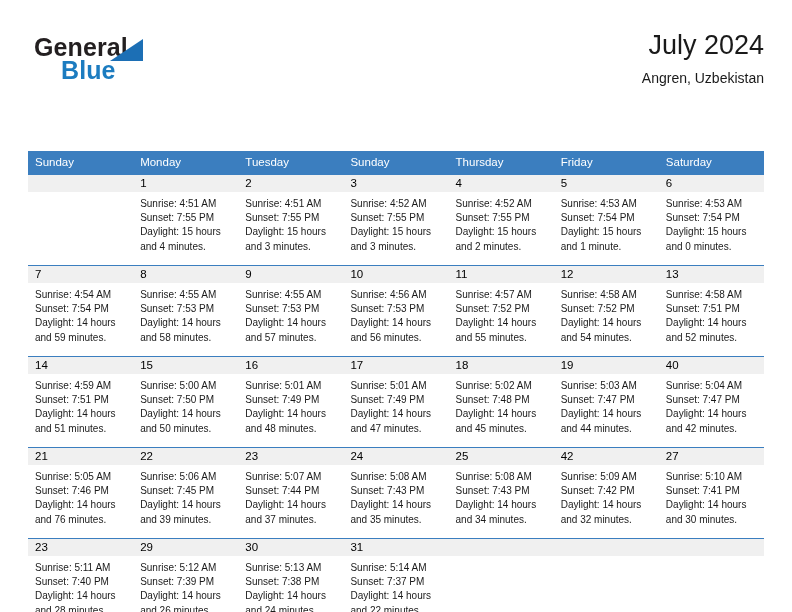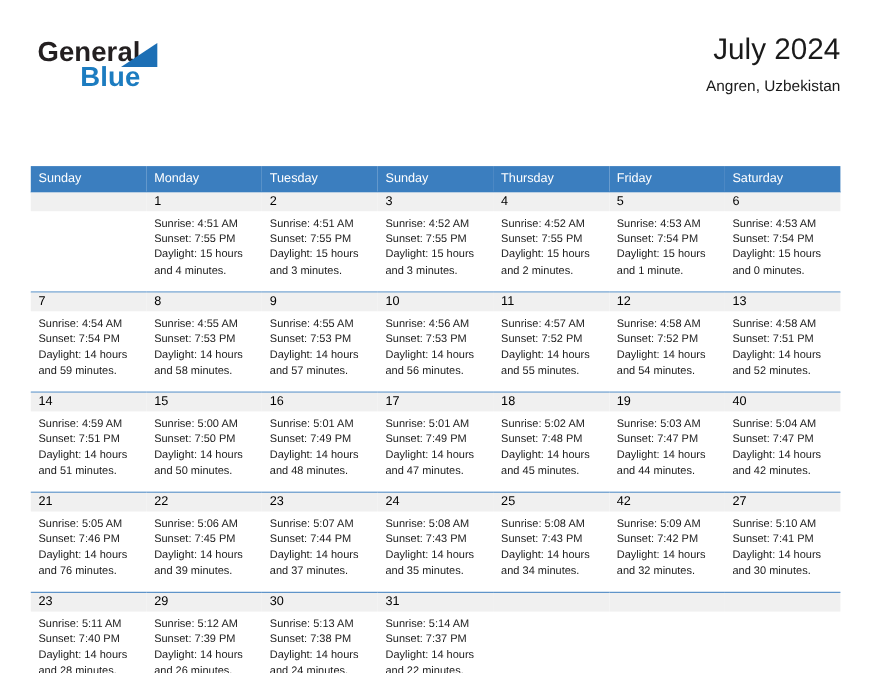--- a/index.html
+++ b/index.html
@@ -42,21 +42,21 @@
     left: 0;
     top: 0;
     font-size: 25px;
     line-height: 27px;
     letter-spacing: 0.1px;
     color: #231f20;
     font-family: "Liberation Sans", sans-serif;
   }
   .brand-blue {
     position: absolute;
-    left: 39px;
+    left: 27px;
     top: 23px;
     font-size: 25px;
     line-height: 27px;
     letter-spacing: 0.1px;
     color: #1c7cc0;
     font-family: "Liberation Sans", sans-serif;
   }
   .brand-triangle {
     position: absolute;
     left: 76px;

